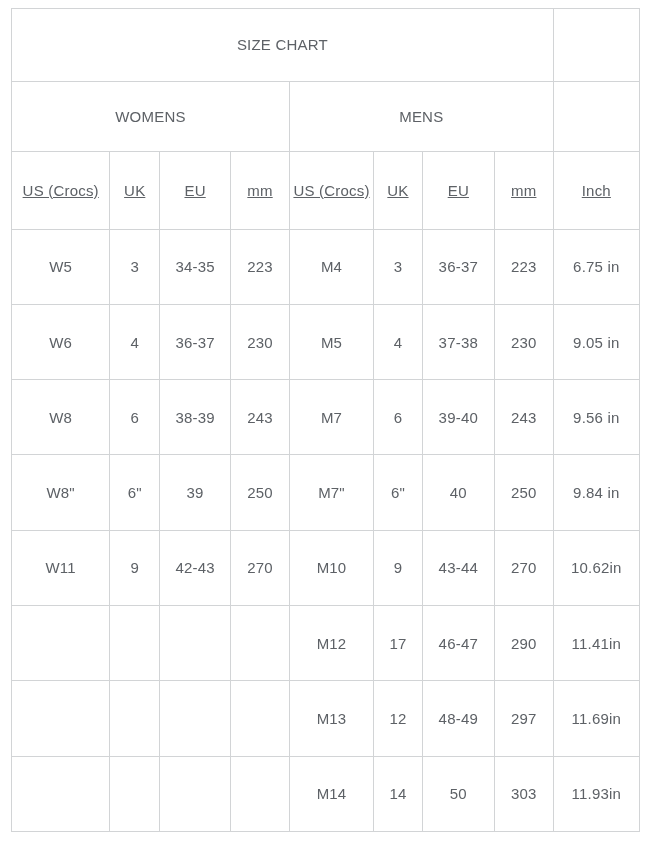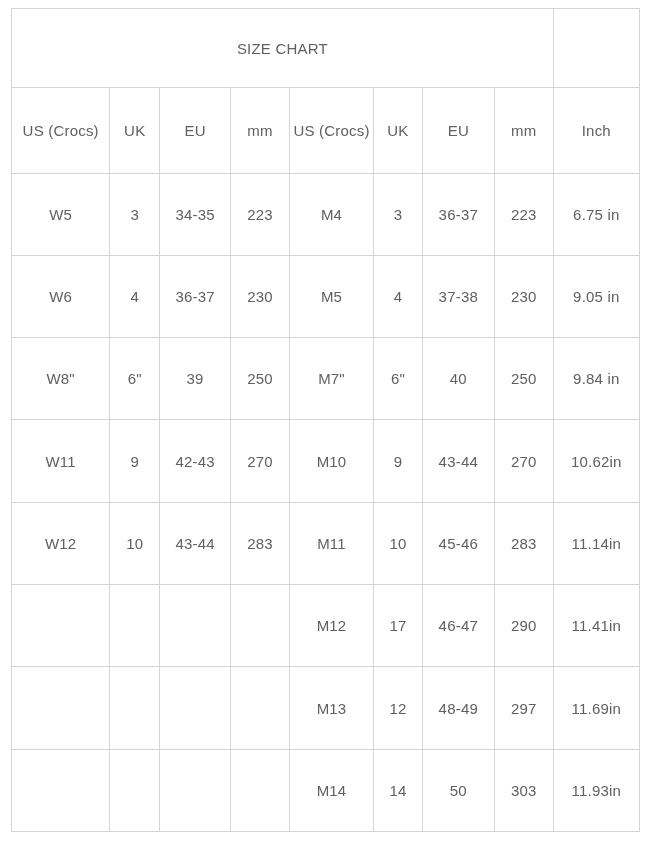--- a/index.html
+++ b/index.html
@@ -51,20 +51,21 @@
     color: #3a3d40;
     font-size: 15px;
     font-weight: 400;
   }
   .hdr-soft {
     color: #7f868c;
     font-size: 15px;
   }
   .hdr-row td {
     height: 58px;
+    text-decoration: underline;
   }
   .data-row td {
     height: 56px;
   }
   .blank {
     color: transparent;
   }
   
   col.c0 { width: 97px; }
   col.c1 { width: 49px; }
@@ -90,20 +91,25 @@
         <col class="c5">
         <col class="c6">
         <col class="c7">
       <col class="c8">
     </colgroup>
     <tbody>
       <tr>
         <td class="title-cell" colspan="8">SIZE CHART</td>
         <td class="title-cell blank"></td>
       </tr>
+      <tr>
+        <td class="group-cell" colspan="4">WOMENS</td>
+        <td class="group-cell" colspan="4">MENS</td>
+        <td class="group-cell blank"></td>
+      </tr>
       <tr class="hdr-row">
         <td class="hdr-strong">US (Crocs)</td>
         <td class="hdr-soft">UK</td>
         <td class="hdr-soft">EU</td>
         <td class="hdr-soft">mm</td>
         <td class="hdr-strong">US (Crocs)</td>
         <td class="hdr-soft">UK</td>
         <td class="hdr-soft">EU</td>
         <td class="hdr-soft">mm</td>
         <td class="hdr-strong">Inch</td>
@@ -125,20 +131,31 @@
         <td>4</td>
         <td>36-37</td>
         <td>230</td>
         <td>M5</td>
         <td>4</td>
         <td>37-38</td>
         <td>230</td>
         <td>9.05 in</td>
       </tr>
       <tr class="data-row">
+        <td>W8</td>
+        <td>6</td>
+        <td>38-39</td>
+        <td>243</td>
+        <td>M7</td>
+        <td>6</td>
+        <td>39-40</td>
+        <td>243</td>
+        <td>9.56 in</td>
+      </tr>
+      <tr class="data-row">
         <td>W8"</td>
         <td>6"</td>
         <td>39</td>
         <td>250</td>
         <td>M7"</td>
         <td>6"</td>
         <td>40</td>
         <td>250</td>
         <td>9.84 in</td>
       </tr>
@@ -147,31 +164,20 @@
         <td>9</td>
         <td>42-43</td>
         <td>270</td>
         <td>M10</td>
         <td>9</td>
         <td>43-44</td>
         <td>270</td>
         <td>10.62in</td>
       </tr>
       <tr class="data-row">
-        <td>W12</td>
-        <td>10</td>
-        <td>43-44</td>
-        <td>283</td>
-        <td>M11</td>
-        <td>10</td>
-        <td>45-46</td>
-        <td>283</td>
-        <td>11.14in</td>
-      </tr>
-      <tr class="data-row">
         <td class="blank"></td>
         <td class="blank"></td>
         <td class="blank"></td>
         <td class="blank"></td>
         <td>M12</td>
         <td>17</td>
         <td>46-47</td>
         <td>290</td>
         <td>11.41in</td>
       </tr>

